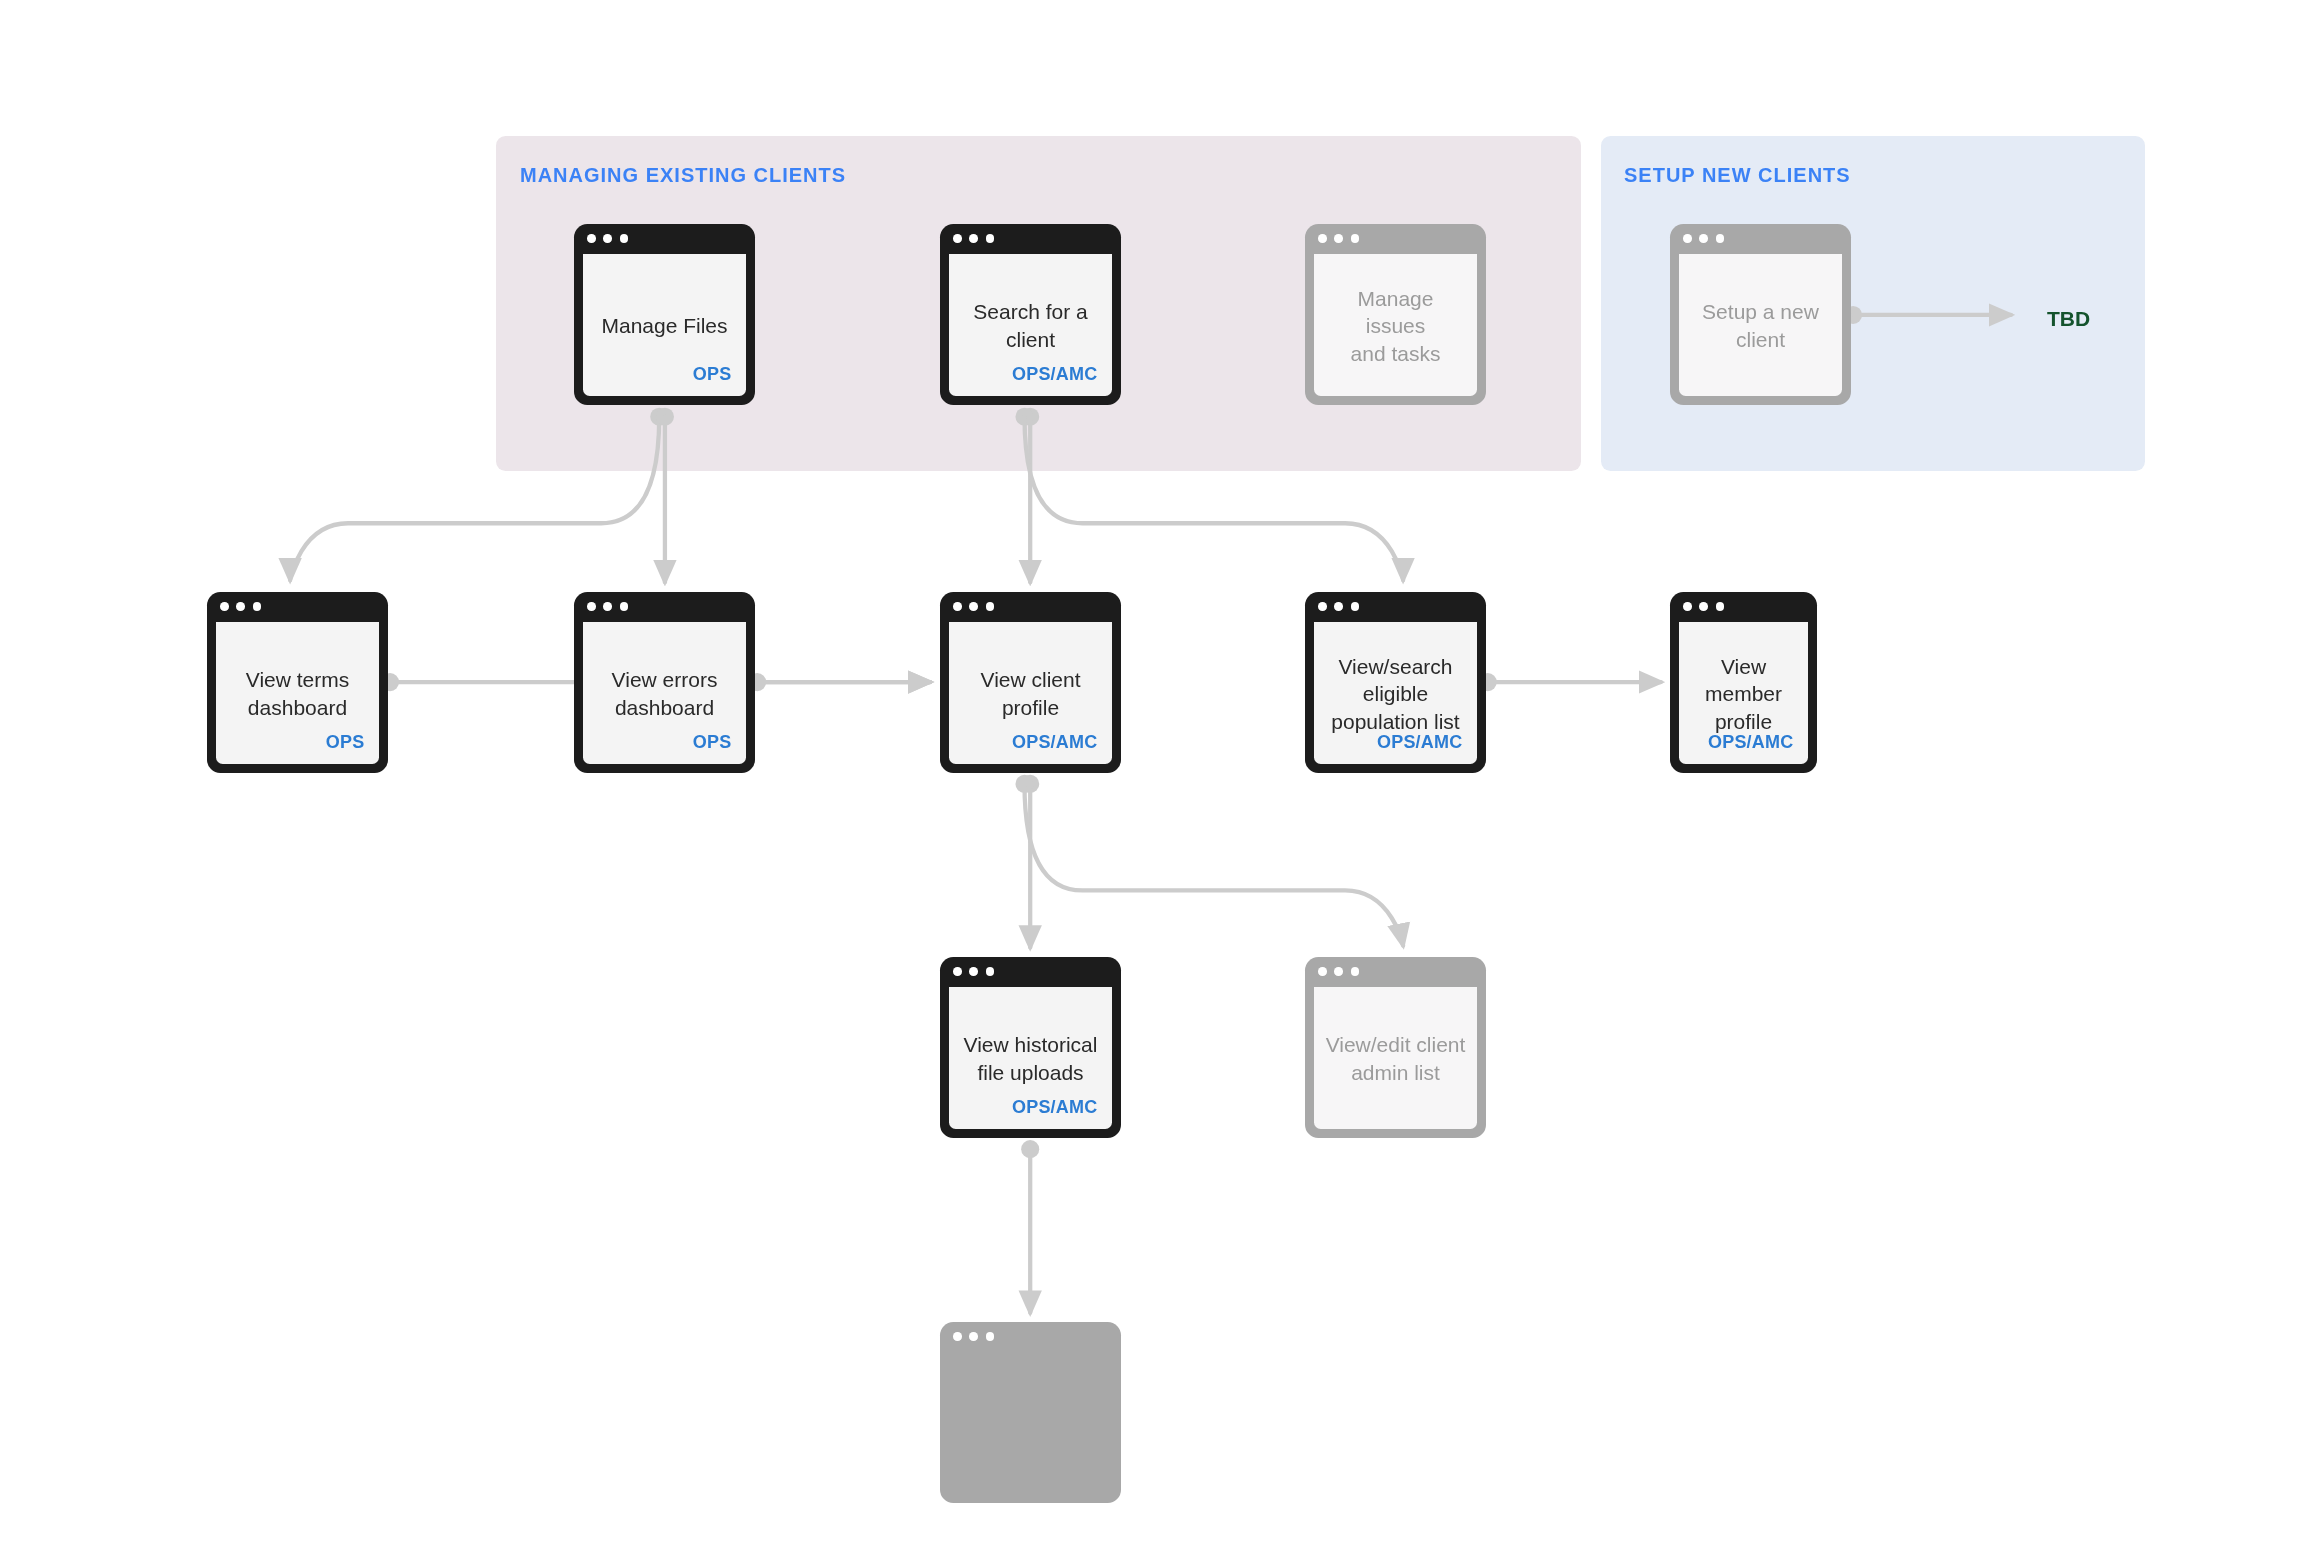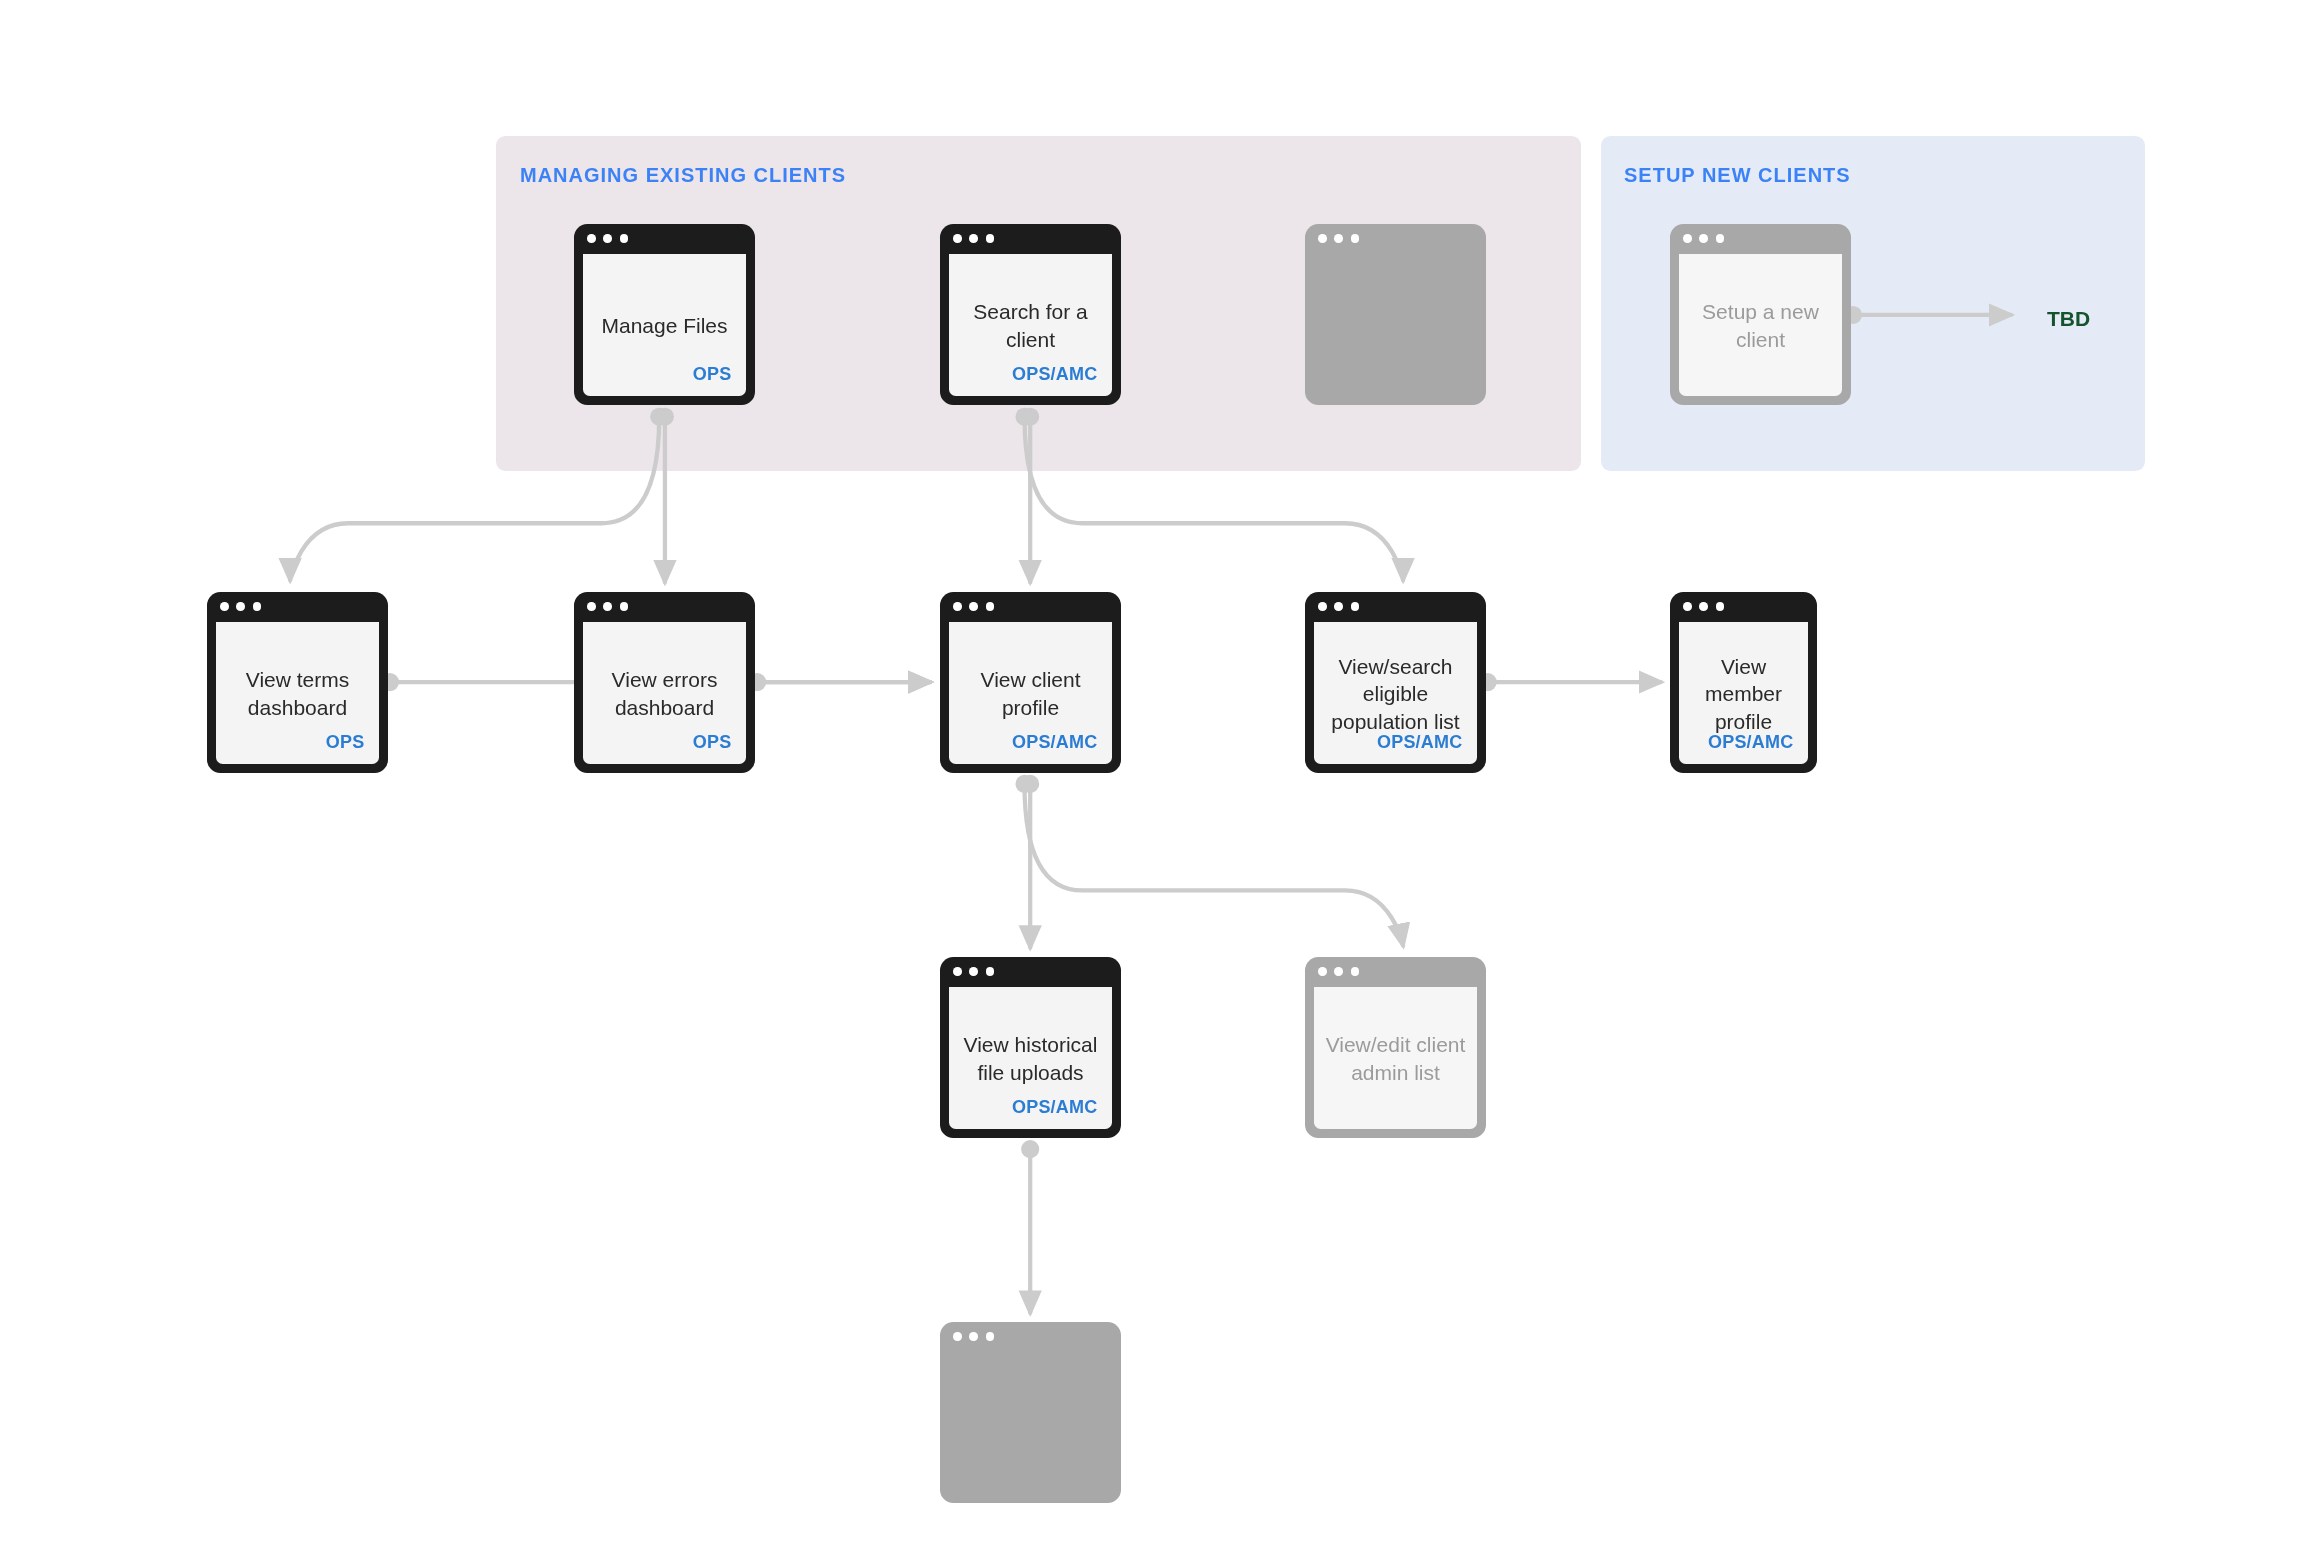--- a/index.html
+++ b/index.html
@@ -144,20 +144,24 @@
           <div class="tag" style="color: rgb(43, 124, 211);">OPS/AMC</div>
         </div>
       </div>
       <div class="card muted" style="left: 1305px; top: 224px; width: 181px; height: 181px;">
         <div class="frame"></div>
         <div class="titlebar">
           <span class="dot"></span>
           <span class="dot"></span>
           <span class="dot"></span>
         </div>
+        <div class="screen">
+          <div class="card-label">Manage issues
+and tasks</div>
+        </div>
       </div>
       <div class="card muted" style="left: 1670px; top: 224px; width: 181px; height: 181px;">
         <div class="frame"></div>
         <div class="titlebar">
           <span class="dot"></span>
           <span class="dot"></span>
           <span class="dot"></span>
         </div>
         <div class="screen">
           <div class="card-label">Setup a new

